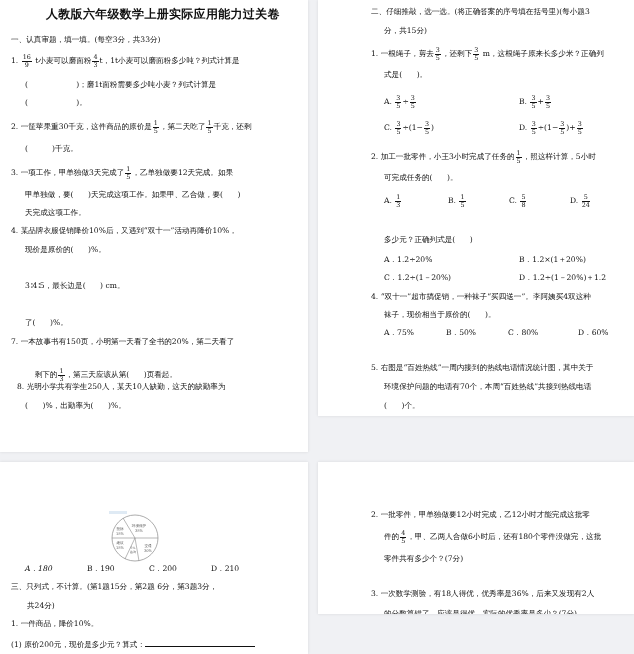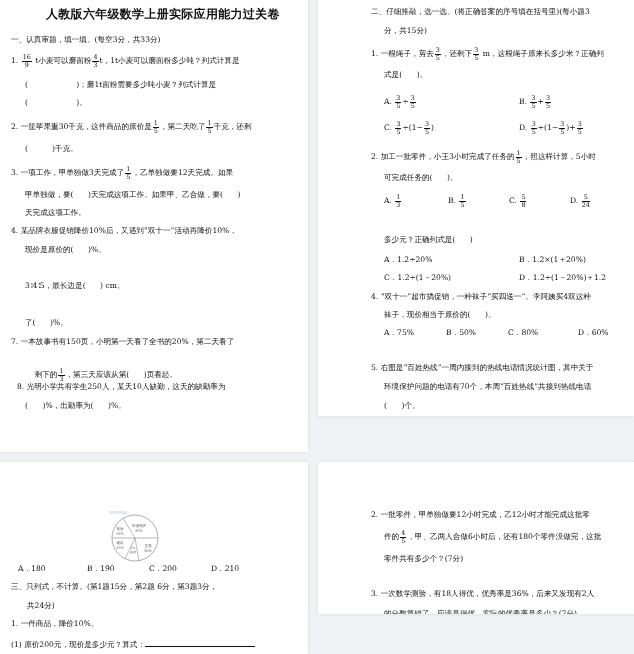--- a/index.html
+++ b/index.html
@@ -144,21 +144,21 @@
       <text x="11" y="24" font-size="3.6" fill="#555" text-anchor="middle">15%</text>
       <text x="11" y="33" font-size="3.6" fill="#555" text-anchor="middle">建议</text>
       <text x="11" y="38" font-size="3.6" fill="#555" text-anchor="middle">15%</text>
       <text x="39" y="36" font-size="3.6" fill="#555" text-anchor="middle">交通</text>
       <text x="39" y="41" font-size="3.6" fill="#555" text-anchor="middle">30%</text>
       <text x="24" y="38" font-size="3" fill="#555" text-anchor="middle">5%</text>
       <text x="24" y="42" font-size="3" fill="#555" text-anchor="middle">咨询</text>
     </svg>
   </div>
 
-  <div class="opt" style="left:18px; top:102px;">A．180</div>
+  <div class="opt" style="left:25px; top:102px;font-style:italic;">A．180</div>
   <div class="opt" style="left:87px; top:102px;">B．190</div>
   <div class="opt" style="left:149px; top:102px;">C．200</div>
   <div class="opt" style="left:211px; top:102px;">D．210</div>
 
   <div class="abs" style="left:11px; top:120px;">三、只列式，不计算。(第1题15分，第2题 6分，第3题3分，</div>
   <div class="abs" style="left:27px; top:139px;">共24分)</div>
 
   <div class="abs" style="left:11px; top:157px;">
     <span>1.</span> <span>一件商品，降价10%。</span>
   </div>

